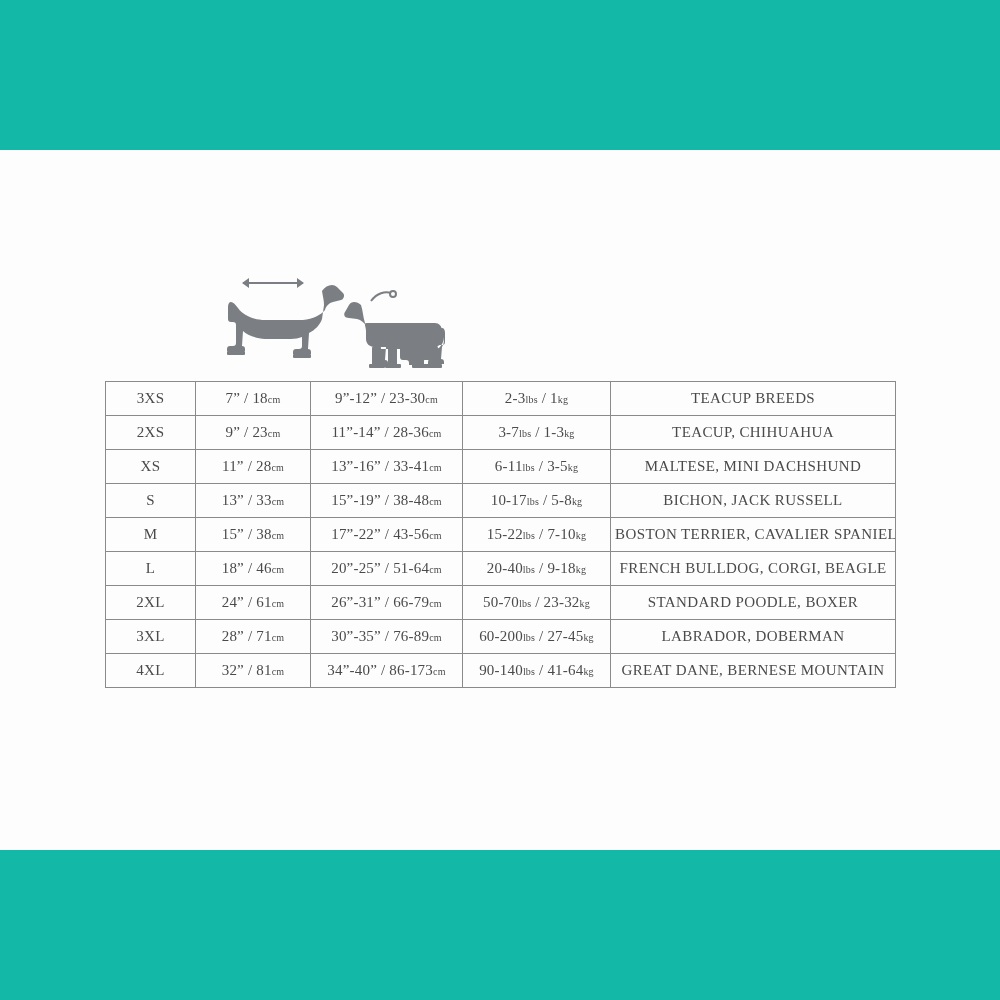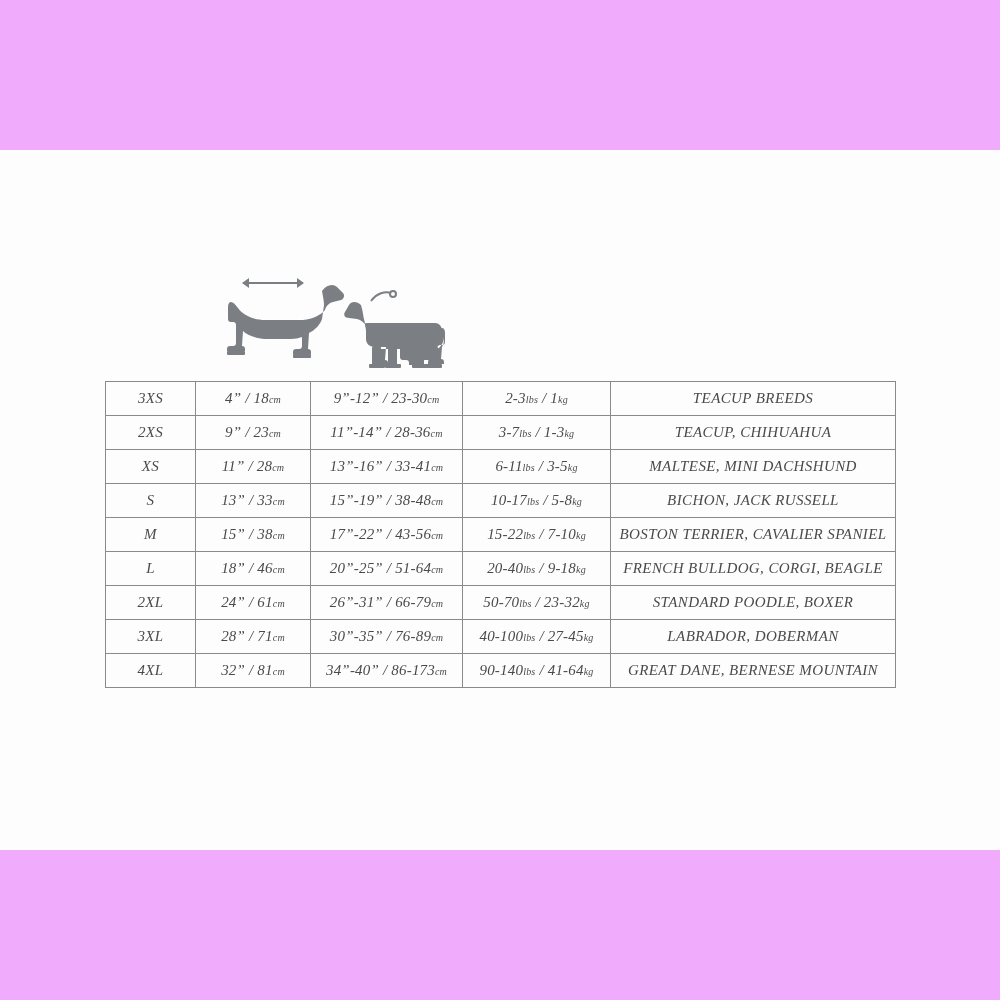--- a/index.html
+++ b/index.html
@@ -12,22 +12,21 @@
     height: 1000px;
     font-family: "Liberation Serif", serif;
     color: #555555;
     position: relative;
     overflow: hidden;
   }
 
   .page {
     position: absolute;
     inset: 0;
-    background: #f0abfc;
-    font-style: italic;
+    background: #14b8a6;
   }
 
   
   .panel {
     position: absolute;
     left: 0;
     right: 0;
     top: 150px;
     height: 700px;
     background: #fdfdfd;
@@ -172,21 +171,21 @@
         <col class="c-size">
           <col class="c-neck">
           <col class="c-chest">
           <col class="c-weight">
           <col class="c-breeds">
       </colgroup>
       <tbody>
 
         <tr>
           <td class="size-cell">3XS</td>
-          <td class="meas-cell"><span>4” / 18</span><span class="unit">cm</span></td>
+          <td class="meas-cell"><span>7” / 18</span><span class="unit">cm</span></td>
           <td class="meas-cell"><span>9”-12” / 23-30</span><span class="unit">cm</span></td>
           <td class="meas-cell"><span>2-3</span><span class="unit">lbs</span><span> / 1</span><span class="unit">kg</span></td>
           <td class="breed-cell">TEACUP BREEDS</td>
         </tr>
 
         <tr>
           <td class="size-cell">2XS</td>
           <td class="meas-cell"><span>9” / 23</span><span class="unit">cm</span></td>
           <td class="meas-cell"><span>11”-14” / 28-36</span><span class="unit">cm</span></td>
           <td class="meas-cell"><span>3-7</span><span class="unit">lbs</span><span> / 1-3</span><span class="unit">kg</span></td>
@@ -231,21 +230,21 @@
           <td class="meas-cell"><span>24” / 61</span><span class="unit">cm</span></td>
           <td class="meas-cell"><span>26”-31” / 66-79</span><span class="unit">cm</span></td>
           <td class="meas-cell"><span>50-70</span><span class="unit">lbs</span><span> / 23-32</span><span class="unit">kg</span></td>
           <td class="breed-cell">STANDARD POODLE, BOXER</td>
         </tr>
 
         <tr>
           <td class="size-cell">3XL</td>
           <td class="meas-cell"><span>28” / 71</span><span class="unit">cm</span></td>
           <td class="meas-cell"><span>30”-35” / 76-89</span><span class="unit">cm</span></td>
-          <td class="meas-cell"><span>40-100</span><span class="unit">lbs</span><span> / 27-45</span><span class="unit">kg</span></td>
+          <td class="meas-cell"><span>60-200</span><span class="unit">lbs</span><span> / 27-45</span><span class="unit">kg</span></td>
           <td class="breed-cell">LABRADOR, DOBERMAN</td>
         </tr>
 
         <tr>
           <td class="size-cell">4XL</td>
           <td class="meas-cell"><span>32” / 81</span><span class="unit">cm</span></td>
           <td class="meas-cell"><span>34”-40” / 86-173</span><span class="unit">cm</span></td>
           <td class="meas-cell"><span>90-140</span><span class="unit">lbs</span><span> / 41-64</span><span class="unit">kg</span></td>
           <td class="breed-cell">GREAT DANE, BERNESE MOUNTAIN</td>
         </tr>

